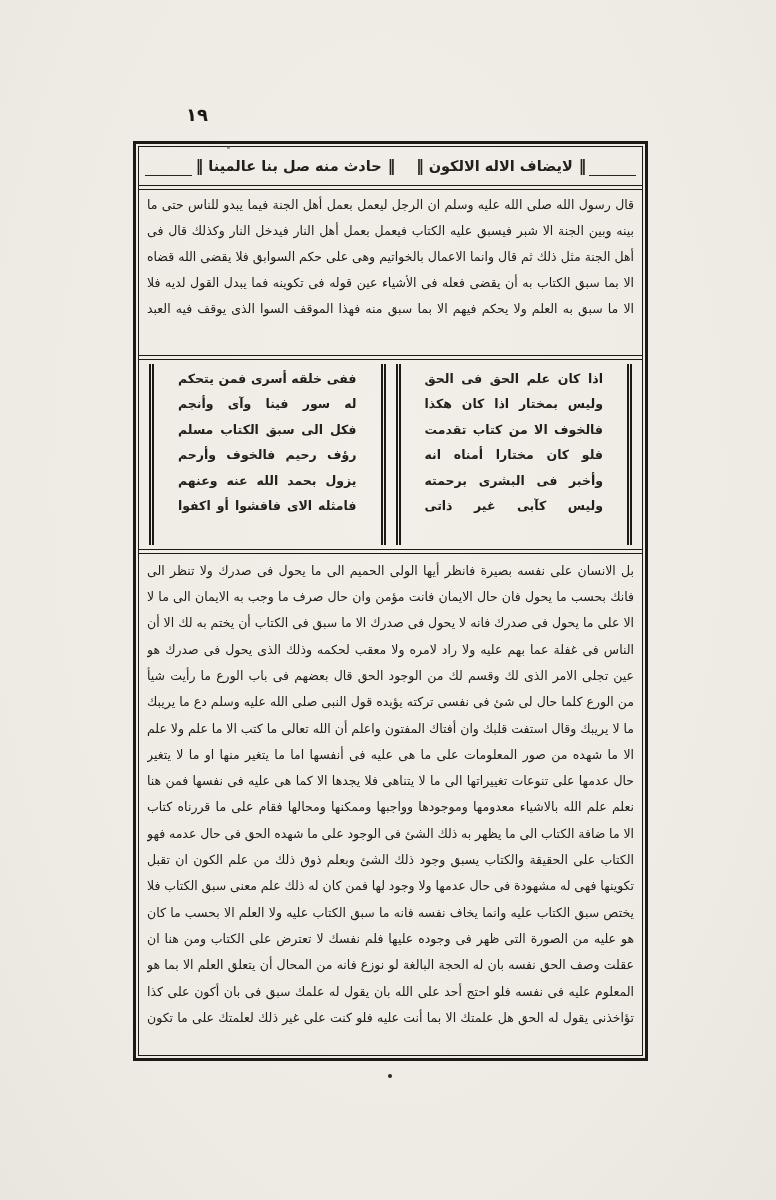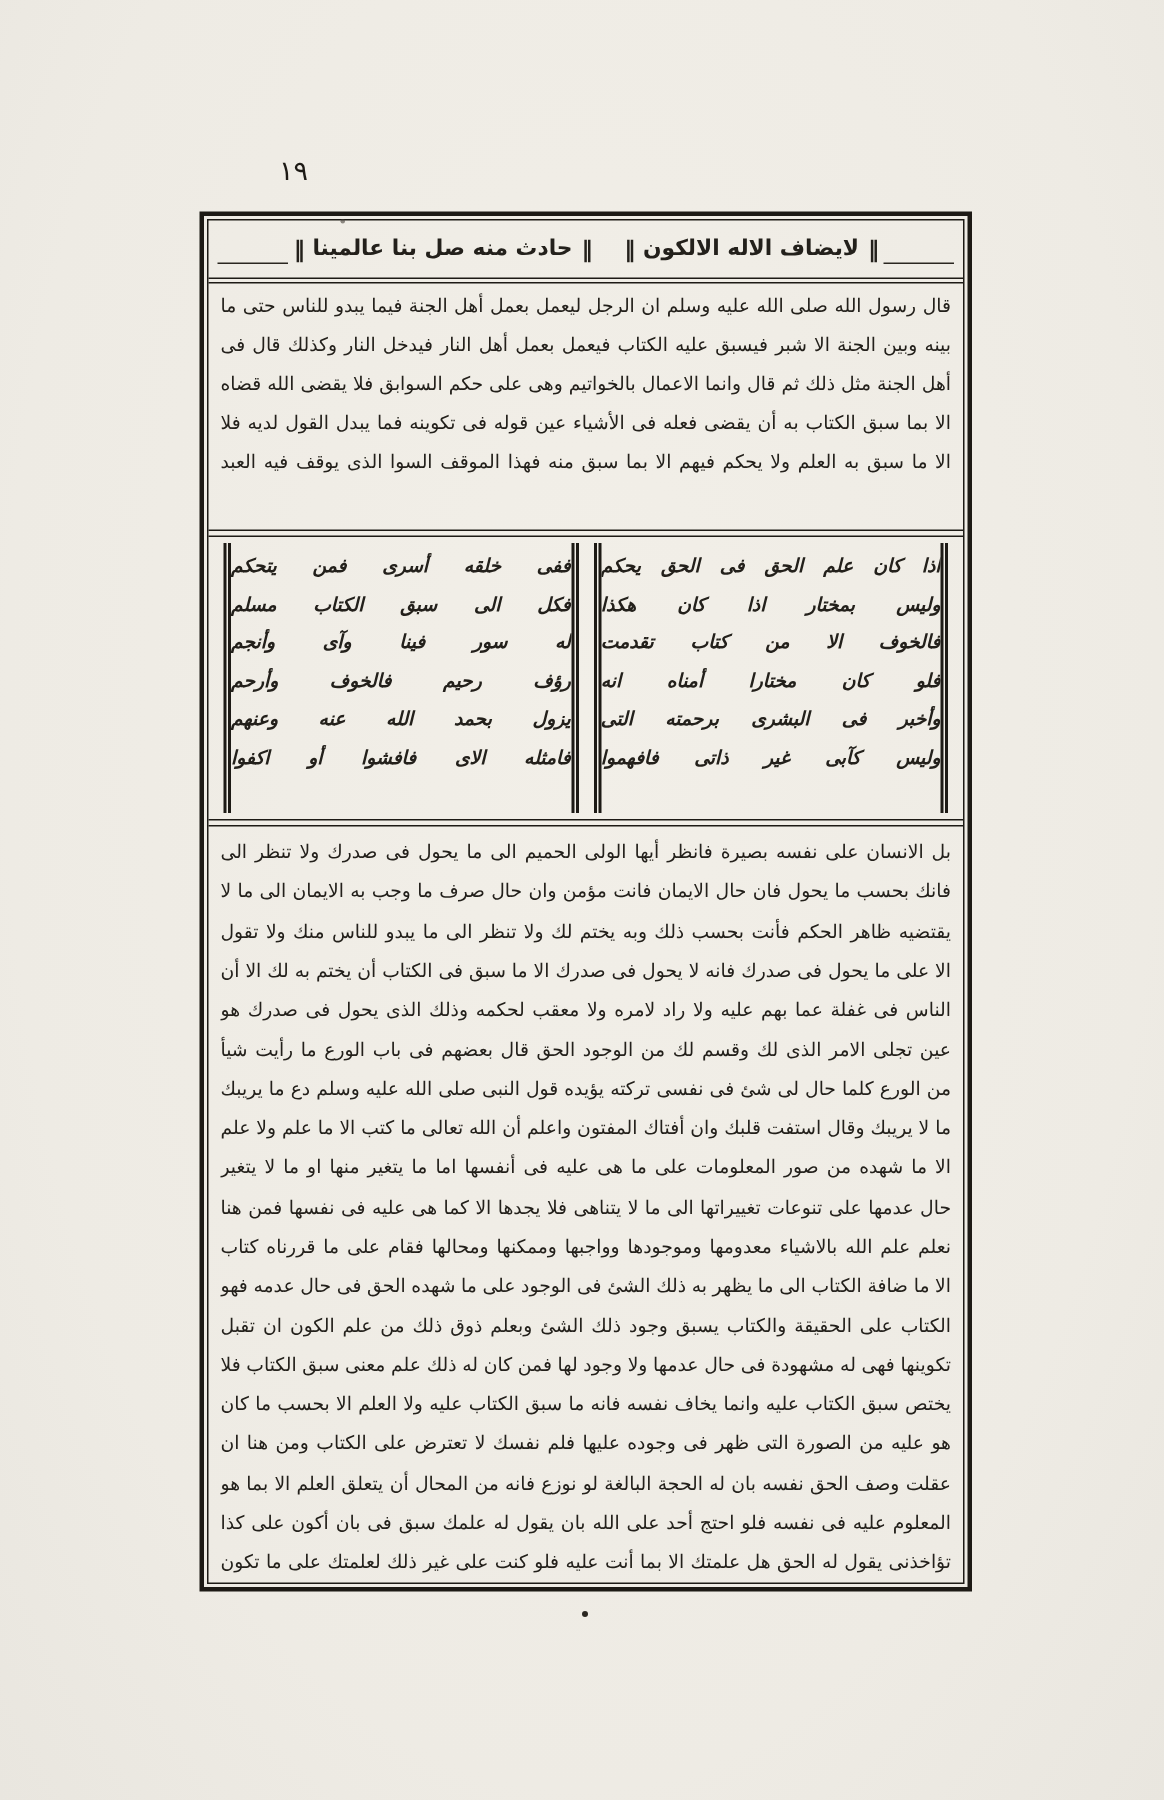--- a/index.html
+++ b/index.html
@@ -7,21 +7,21 @@
     width:776px;height:1200px;position:relative;overflow:hidden;
     background:#efece5;
     font-family:"DejaVu Sans",sans-serif;
     color:#23201b;
   }
   .scan{position:absolute;inset:0;
     background:radial-gradient(ellipse at 50% 40%, #f2efe8 0%, #eeebe4 70%, #e9e6df 100%);
   }
   .page-number{
     position:absolute;left:186px;top:104px;
-    font-size:18px;font-weight:normal;direction:rtl;color:#1d1a15;
+    font-size:18px;font-weight:bold;direction:rtl;color:#1d1a15;
   }
   .frame{
     position:absolute;left:133px;top:141px;width:515px;height:920px;
     border:3px solid #1d1a15;box-sizing:border-box;
     background:transparent;
   }
   .frame-inner{
     position:absolute;inset:2px;border:1px solid #1d1a15;
     display:flex;flex-direction:column;
     direction:rtl;
@@ -57,22 +57,21 @@
   
   .verses{
     height:190px;box-sizing:border-box;
     display:flex;direction:rtl;
     justify-content:space-between;
     padding:4px 10px;gap:10px;
   }
   .vcol{
     width:240px;box-sizing:border-box;
     border-left:5px double #1d1a15;border-right:5px double #1d1a15;
-    padding:2px 0;
-    font-style:italic;
+    padding:2px 24px;
   }
   .vline{
     height:25.5px;line-height:25.5px;overflow:hidden;
     text-align:justify;text-align-last:justify;
     font-size:12.5px;font-weight:bold;word-spacing:-0.5px;
   }
   .footer-dot{
     position:absolute;left:388px;top:1074px;width:4px;height:4px;
     background:#2a2620;border-radius:50%;
   }
@@ -120,34 +119,33 @@
         <div class="vcol">
             <div class="vline">اذا كان علم الحق فى الحق يحكم</div>
             <div class="vline">وليس بمختار اذا كان هكذا</div>
             <div class="vline">فالخوف الا من كتاب تقدمت</div>
             <div class="vline">فلو كان مختارا أمناه انه</div>
             <div class="vline">وأخبر فى البشرى برحمته التى</div>
             <div class="vline">وليس كآبى غير ذاتى فافهموا</div>
           </div>
         <div class="vcol">
             <div class="vline">ففى خلقه أسرى فمن يتحكم</div>
+            <div class="vline">له سور فينا وآى وأنجم</div>
             <div class="vline">فكل الى سبق الكتاب مسلم</div>
-            <div class="vline">له سور فينا وآى وأنجم</div>
             <div class="vline">رؤف رحيم فالخوف وأرحم</div>
             <div class="vline">يزول بحمد الله عنه وعنهم</div>
             <div class="vline">فامثله الاى فافشوا أو اكفوا</div>
           </div>
       </div>
 
       <div class="rule-double"></div>
 
       <div class="para para-bottom">
           <div class="pline">بل الانسان على نفسه بصيرة فانظر أيها الولى الحميم الى ما يحول فى صدرك ولا تنظر الى العوارض</div>
           <div class="pline">فانك بحسب ما يحول فان حال الايمان فانت مؤمن وان حال صرف ما وجب به الايمان الى ما لا</div>
-          <div class="pline">يقتضيه ظاهر الحكم فأنت بحسب ذلك وبه يختم لك ولا تنظر الى ما يبدو للناس منك ولا تقول</div>
           <div class="pline">الا على ما يحول فى صدرك فانه لا يحول فى صدرك الا ما سبق فى الكتاب أن يختم به لك الا أن</div>
           <div class="pline">الناس فى غفلة عما بهم عليه ولا راد لامره ولا معقب لحكمه وذلك الذى يحول فى صدرك هو</div>
           <div class="pline">عين تجلى الامر الذى لك وقسم لك من الوجود الحق قال بعضهم فى باب الورع ما رأيت شيأ أسهل</div>
           <div class="pline">من الورع كلما حال لى شئ فى نفسى تركته يؤيده قول النبى صلى الله عليه وسلم دع ما يريبك الى</div>
           <div class="pline">ما لا يريبك وقال استفت قلبك وان أفتاك المفتون واعلم أن الله تعالى ما كتب الا ما علم ولا علم</div>
           <div class="pline">الا ما شهده من صور المعلومات على ما هى عليه فى أنفسها اما ما يتغير منها او ما لا يتغير فيشهدها كلها فى</div>
           <div class="pline">حال عدمها على تنوعات تغييراتها الى ما لا يتناهى فلا يجدها الا كما هى عليه فى نفسها فمن هنا</div>
           <div class="pline">نعلم علم الله بالاشياء معدومها وموجودها وواجبها وممكنها ومحالها فقام على ما قررناه كتاب يسبق</div>
           <div class="pline">الا ما ضافة الكتاب الى ما يظهر به ذلك الشئ فى الوجود على ما شهده الحق فى حال عدمه فهو سبق</div>
           <div class="pline">الكتاب على الحقيقة والكتاب يسبق وجود ذلك الشئ وبعلم ذوق ذلك من علم الكون ان تقبل</div>

